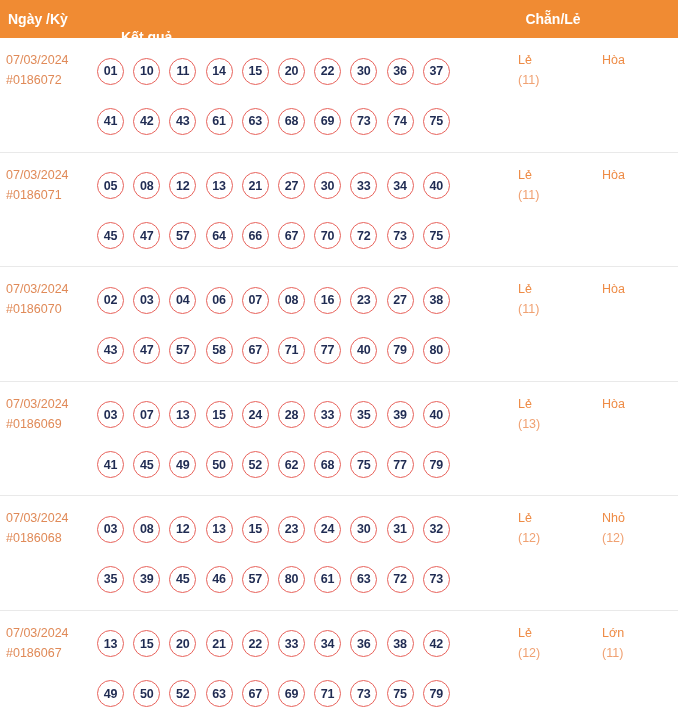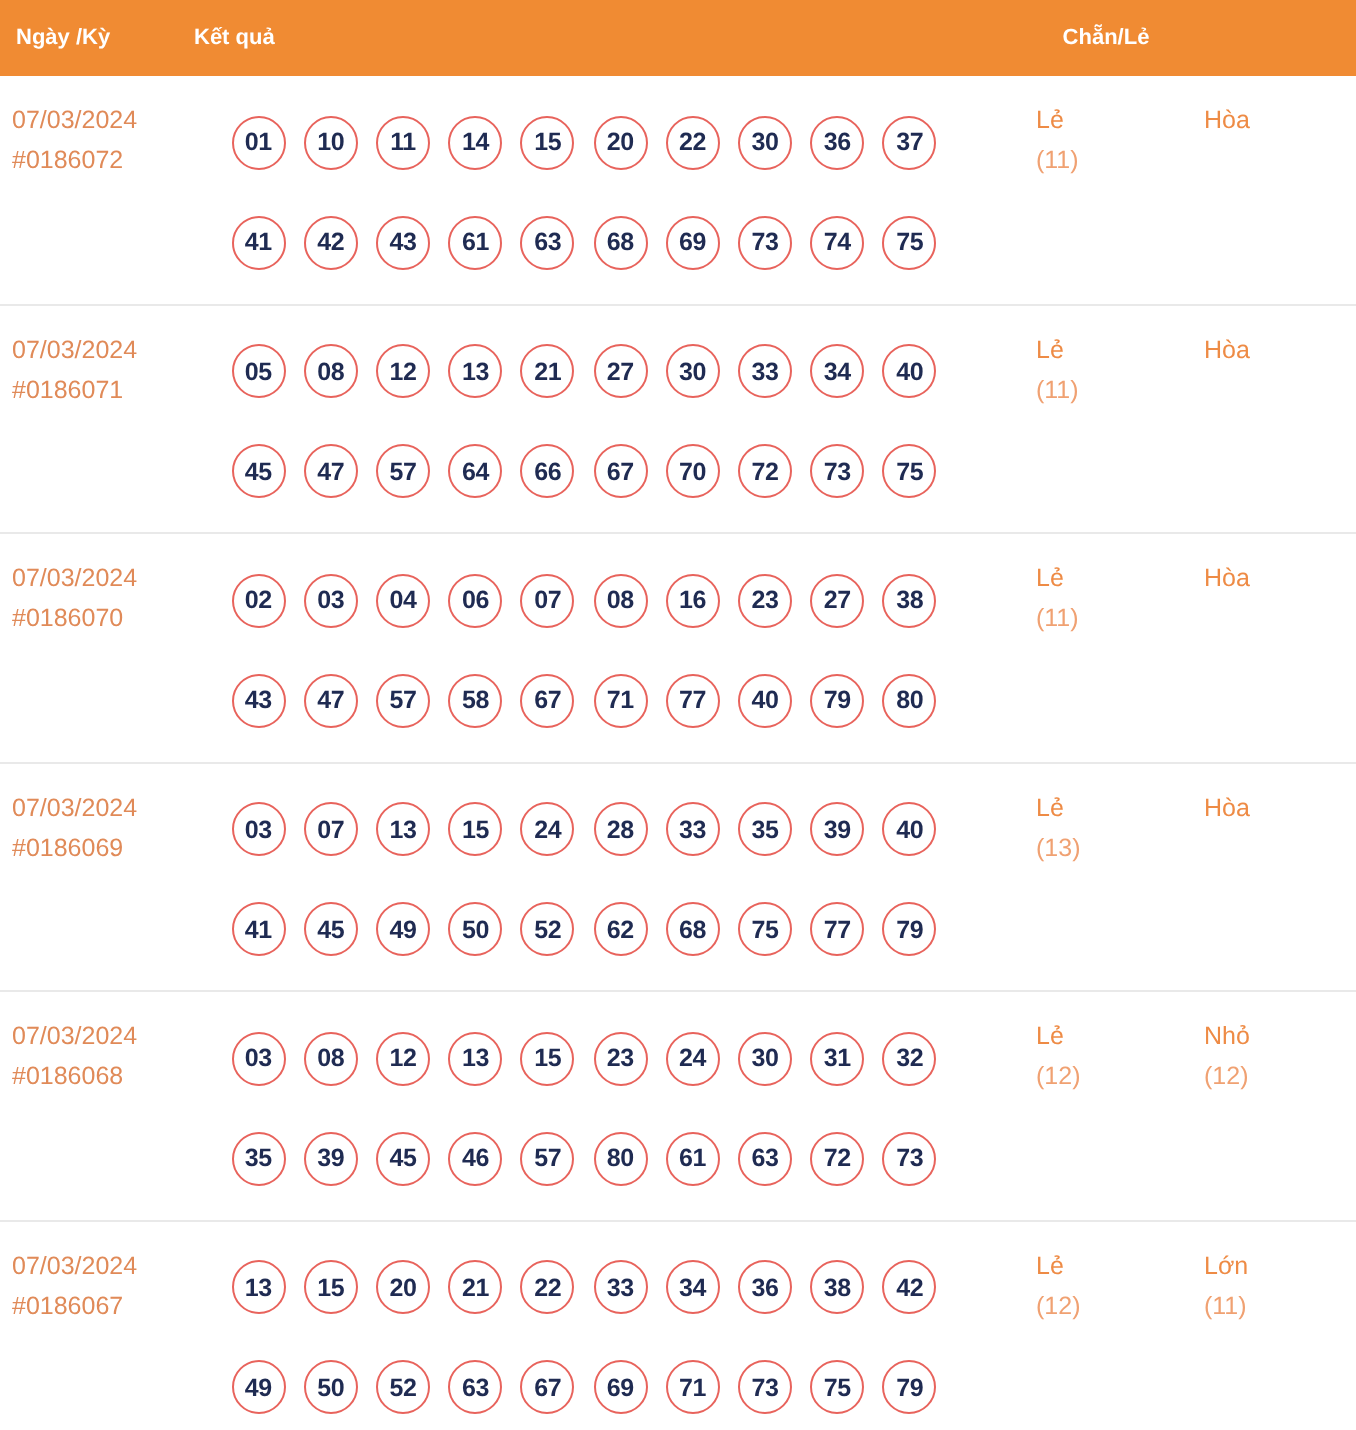--- a/index.html
+++ b/index.html
@@ -27,26 +27,26 @@
     background: #f08b33;
     width: 100%;
     box-sizing: border-box;
   }
   .table-header .hcell {
     position: absolute;
     top: 0;
     height: 38px;
     line-height: 38px;
     color: #ffffff;
-    font-size: 11px;
+    font-size: 14px;
     font-weight: bold;
     white-space: nowrap;
   }
   .hcell-date    { left: 8px; }
-  .hcell-result  { left: 97px; }
+  .hcell-result  { left: 121px; margin-top: 18px; }
   .hcell-oddeven { left: 553px; transform: translateX(-50%); }
   .hcell-bigsmall{ left: 637px; transform: translateX(-50%); }
 
   
   .result-row {
     position: relative;
     height: 114.5px;
     border-bottom: 1px solid #e9e9e9;
     box-sizing: border-box;
     background: #ffffff;
@@ -70,21 +70,20 @@
     position: absolute;
     left: 97px;
     top: 8px;
     width: 390px;
   }
   .num-line {
     height: 50px;
     display: flex;
     align-items: center;
     gap: 9.2px;
-    justify-content: center;
   }
   .ball {
     width: 27px;
     height: 27px;
     border: 1.4px solid #e8635c;
     border-radius: 50%;
     box-sizing: border-box;
     display: flex;
     align-items: center;
     justify-content: center;

